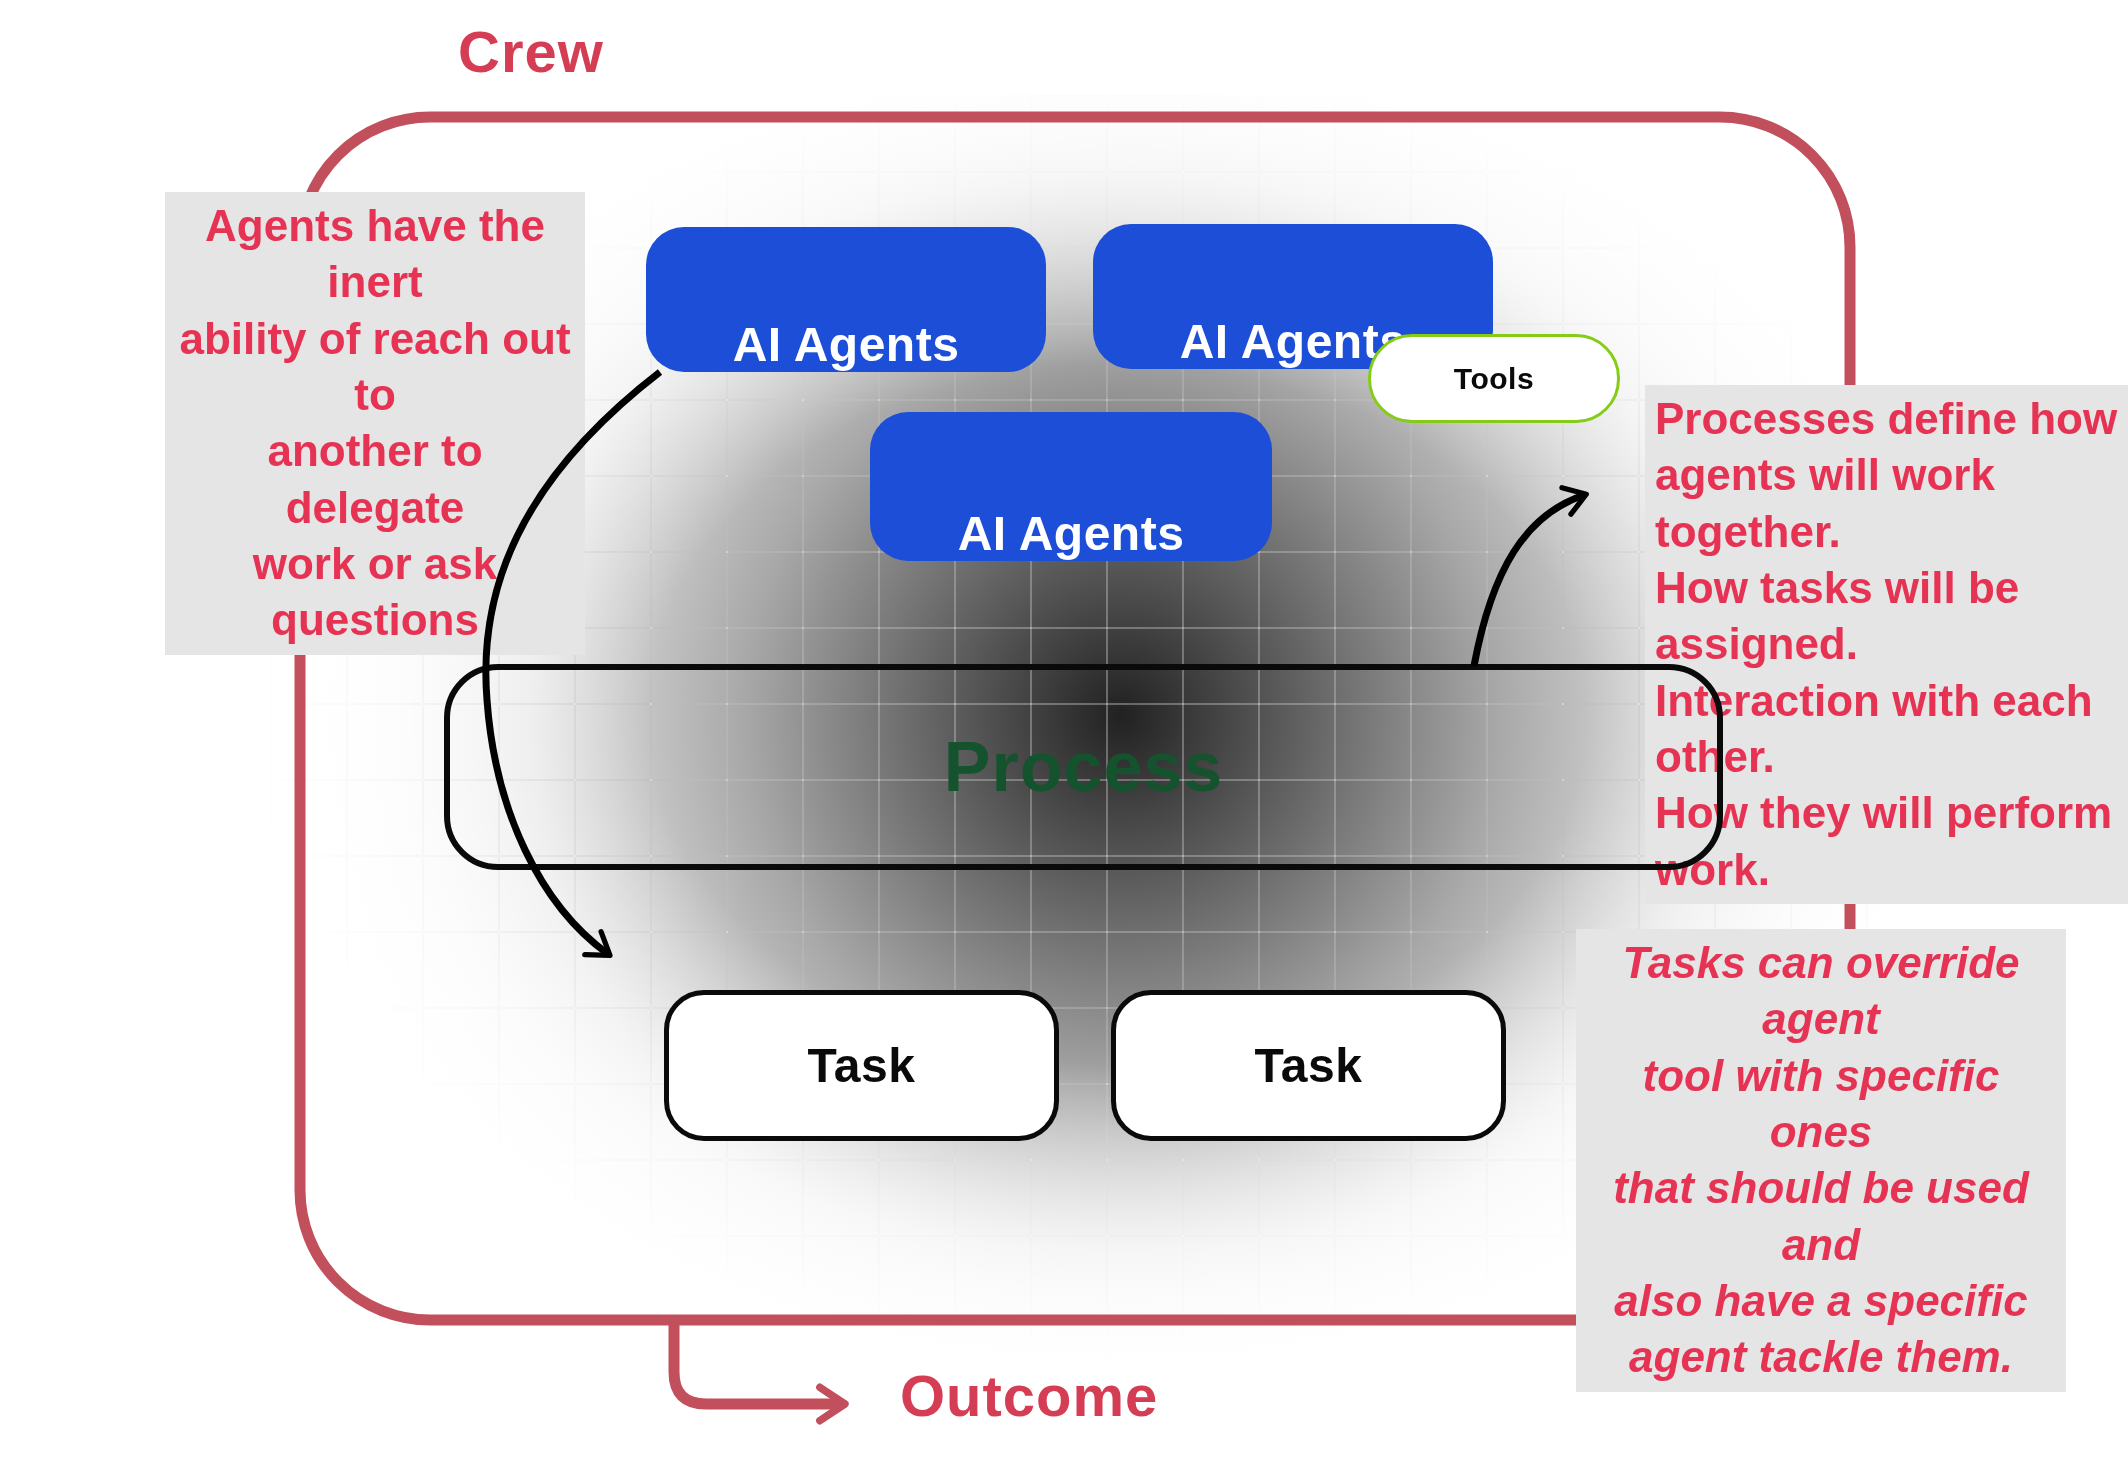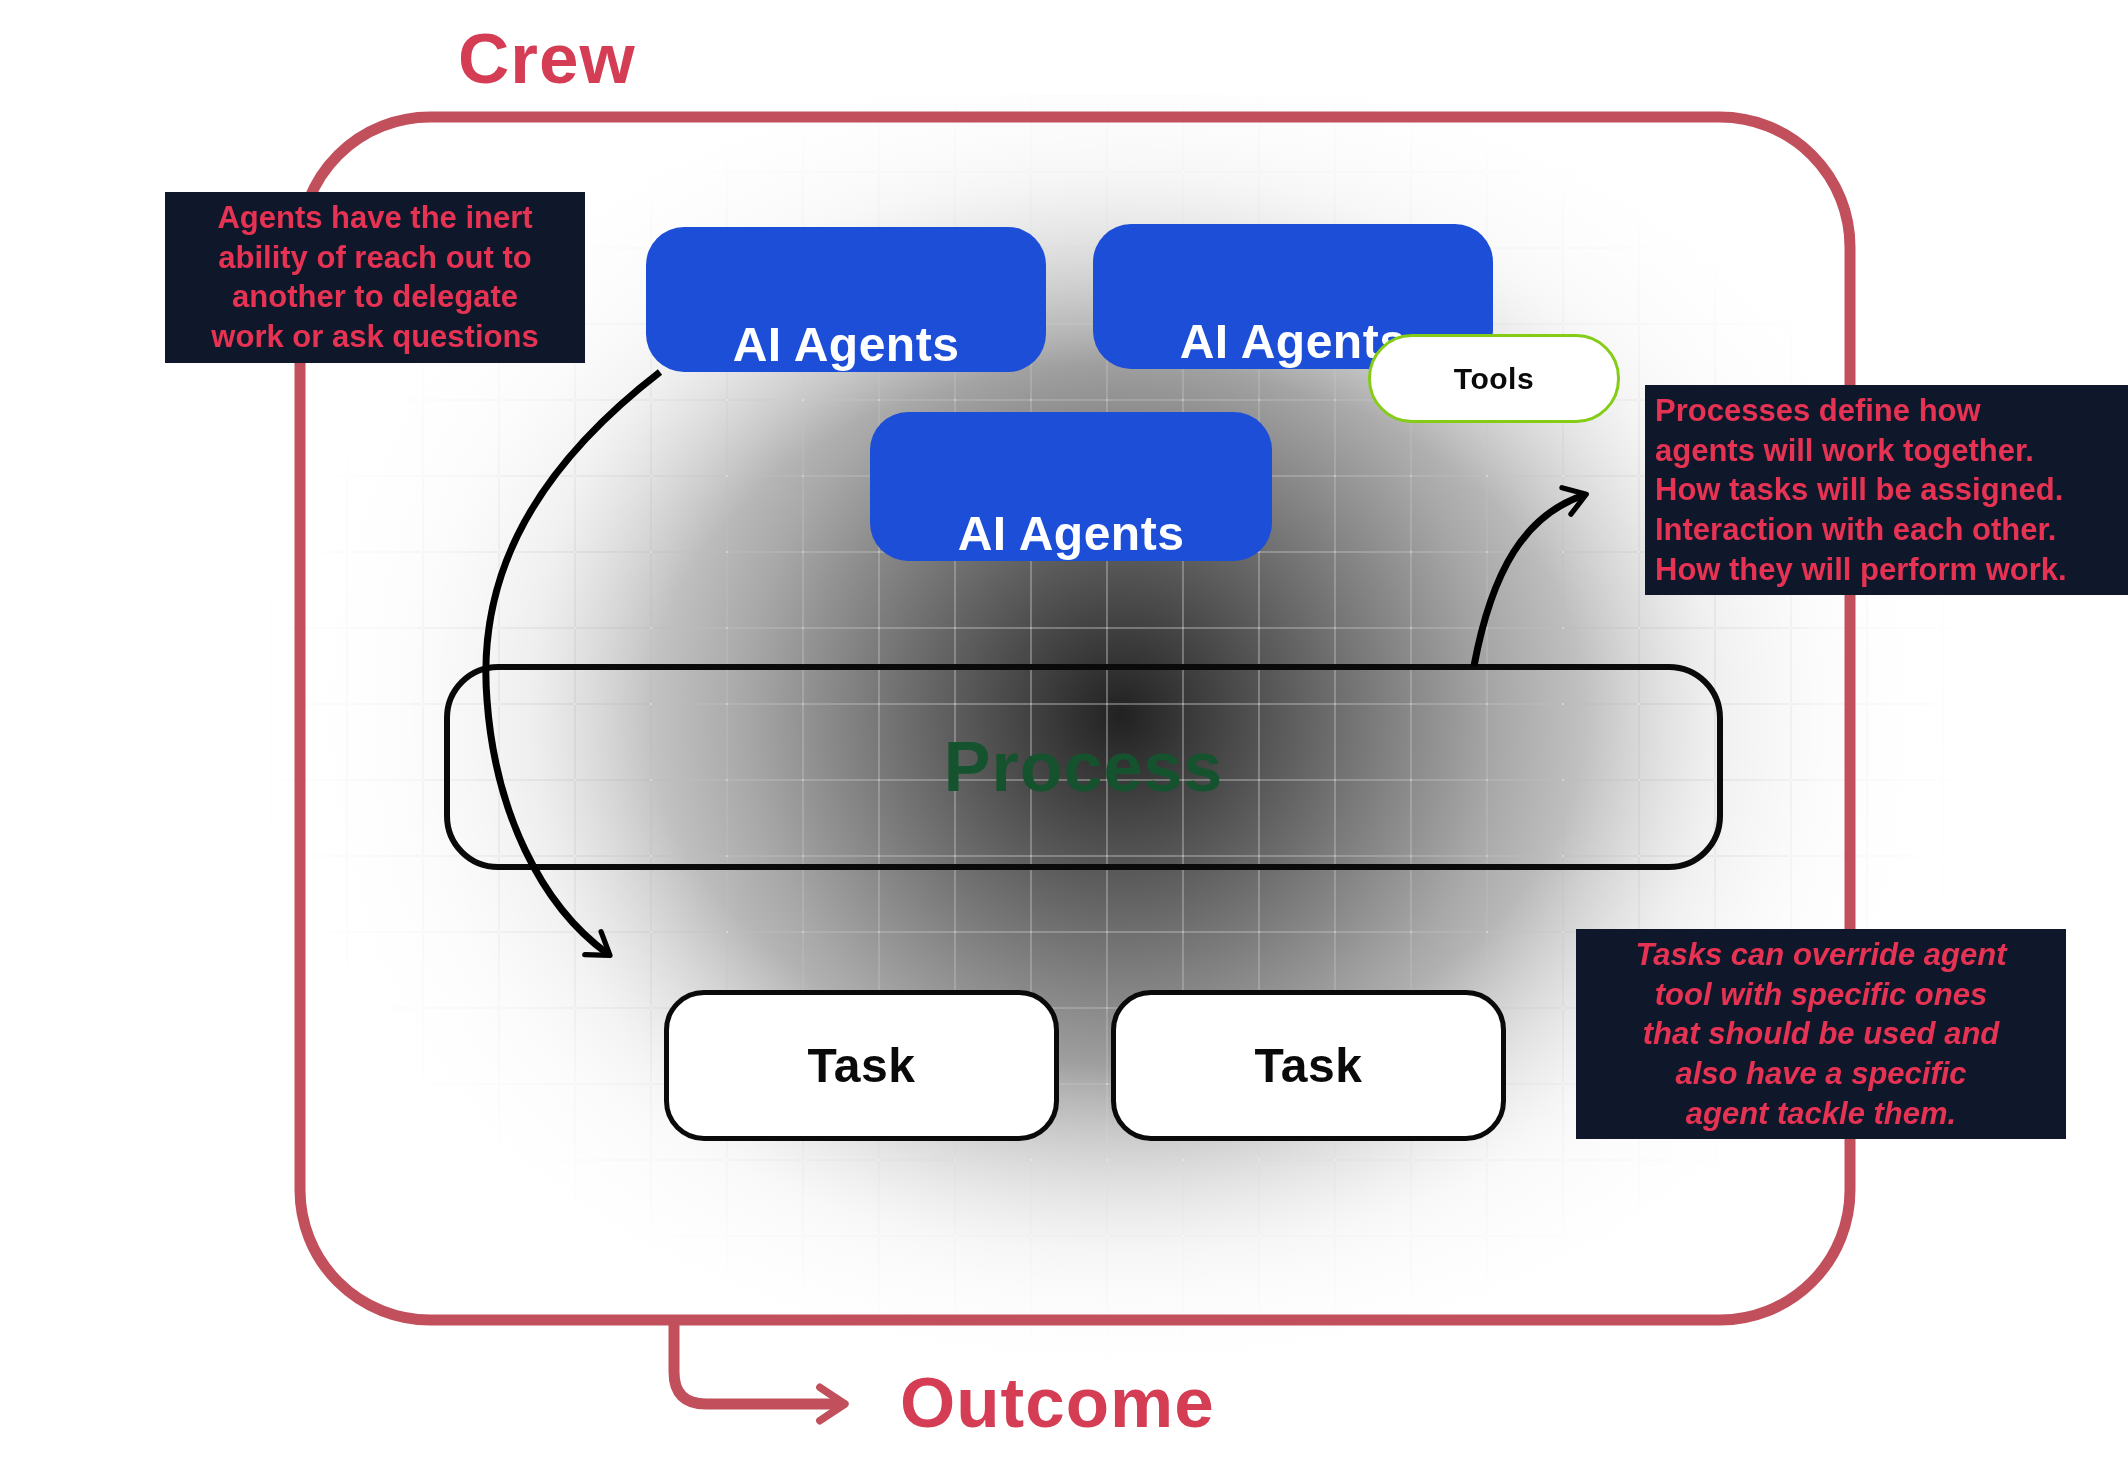--- a/index.html
+++ b/index.html
@@ -56,27 +56,27 @@
     color:#14532d;font-size:70px;letter-spacing:1px;
   }
   .task{
     background:#fff;border:5px solid #0a0a0a;border-radius:40px;
     color:#0a0a0a;font-size:48px;width:395px;height:151px;top:990px;
   }
   .task1{left:664px;}
   .task2{left:1111px;}
   
   .big-title{
-    position:absolute;font-size:71px;font-weight:700;color:#d43d54;letter-spacing:1px;
+    position:absolute;font-size:58px;font-weight:700;color:#d43d54;letter-spacing:1px;
   }
   .crew-title{left:458px;top:18px;}
   .outcome-title{left:884px;top:1362px;margin-left:16px;}
   .annotation{
-    position:absolute;color:#e63253;font-weight:700;font-size:31px;
-    line-height:1.28;white-space:pre-line;background:#0f172a;padding:6px 10px;
+    position:absolute;color:#e63253;font-weight:700;font-size:44px;
+    line-height:1.28;white-space:pre-line;background:#e5e5e5;padding:6px 10px;
   }
   .ann-left{left:165px;top:192px;width:400px;text-align:center;}
   .ann-right-top{left:1645px;top:385px;width:505px;text-align:left;}
   .ann-right-bottom{left:1576px;top:929px;width:470px;text-align:center;font-style:italic;}
 </style>
 </head>
 <body>
 
 <div class="canvas">
 

